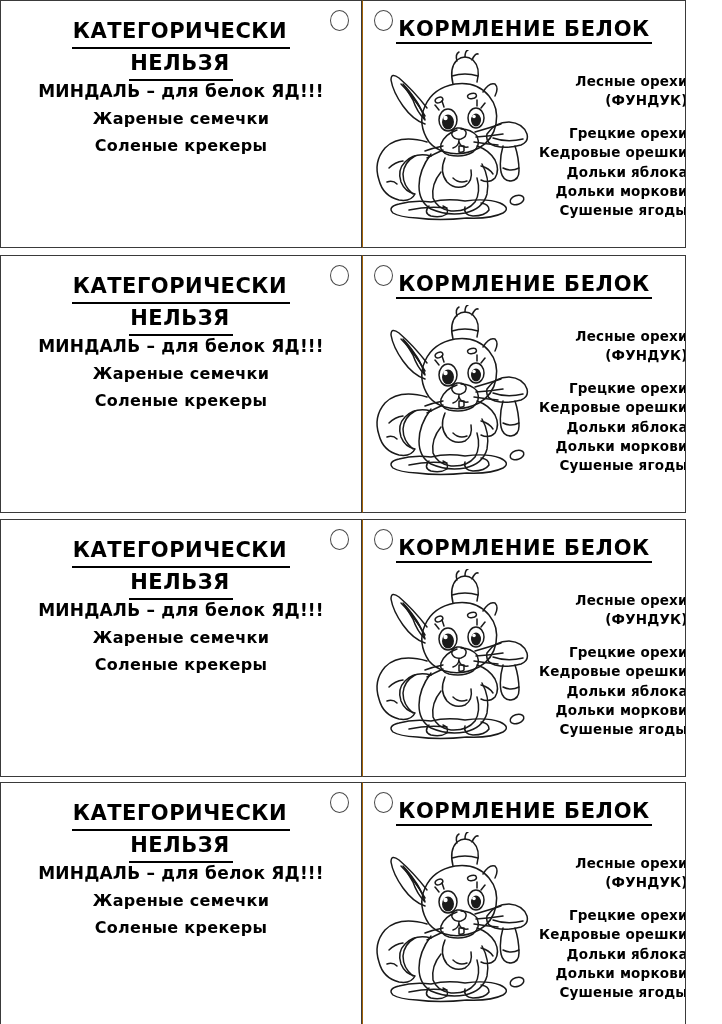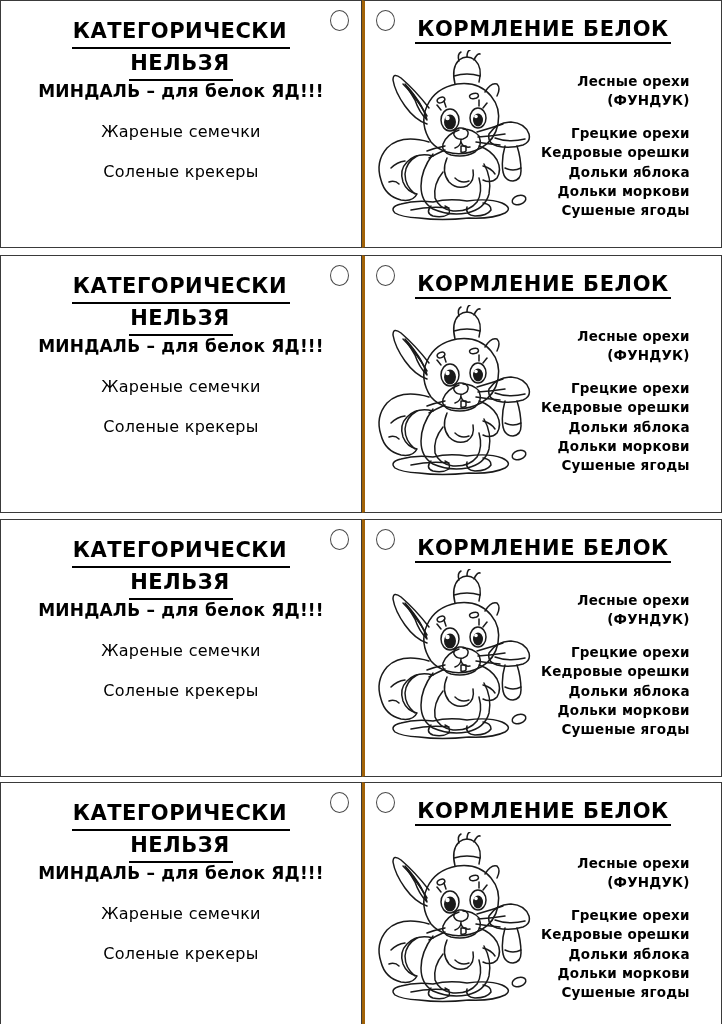--- a/index.html
+++ b/index.html
@@ -33,21 +33,21 @@
   .row-gap { flex: 0 0 auto; }
 
   .card {
     position: relative;
     box-sizing: border-box;
     border: 1px solid #3a3a3a;
     background: #ffffff;
     overflow: hidden;
   }
   .card.left  { width: 362px; }
-  .card.right { width: 360px; border-left: 3px solid #a16207; }
+  .card.right { width: 324px; border-left: 1px solid #a16207; }
 
   
   .punch-hole {
     position: absolute;
     width: 17px;
     height: 19px;
     border: 1px solid #4a4a4a;
     border-radius: 50%;
     background: #ffffff;
   }
@@ -72,22 +72,22 @@
     border-bottom: 2px solid #000;
     padding: 0 3px 1px 1px;
   }
   .warn-sub {
     font-weight: 700;
     font-size: 17px;
     letter-spacing: 0.2px;
     white-space: nowrap;
   }
   .warn-item {
-    margin-top: 21px;
-    font-weight: 400;
+    margin-top: 8px;
+    font-weight: 700;
     font-size: 16px;
     letter-spacing: 0.3px;
     white-space: nowrap;
   }
 
   
   .feed-title {
     text-align: center;
     font-weight: 700;
     font-size: 21px;

